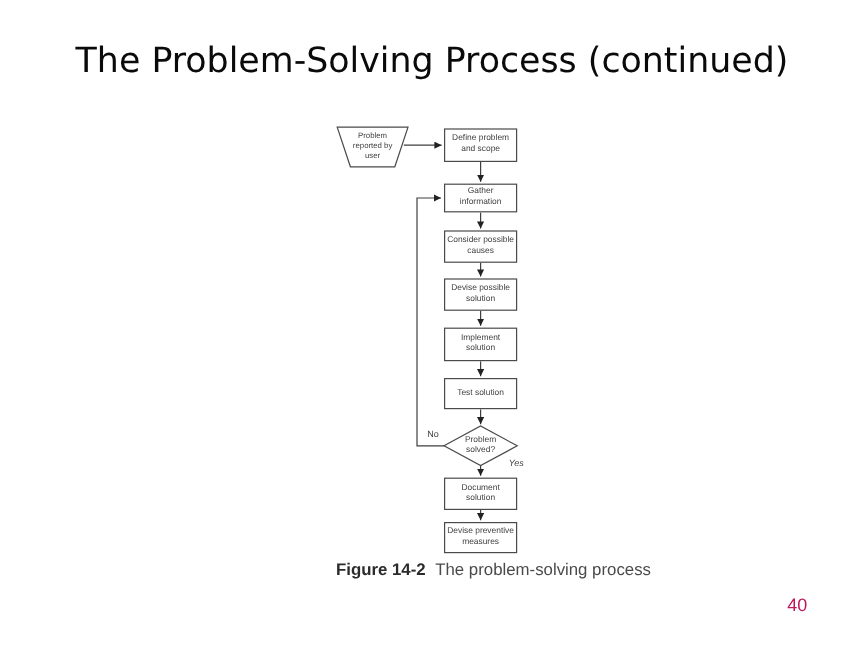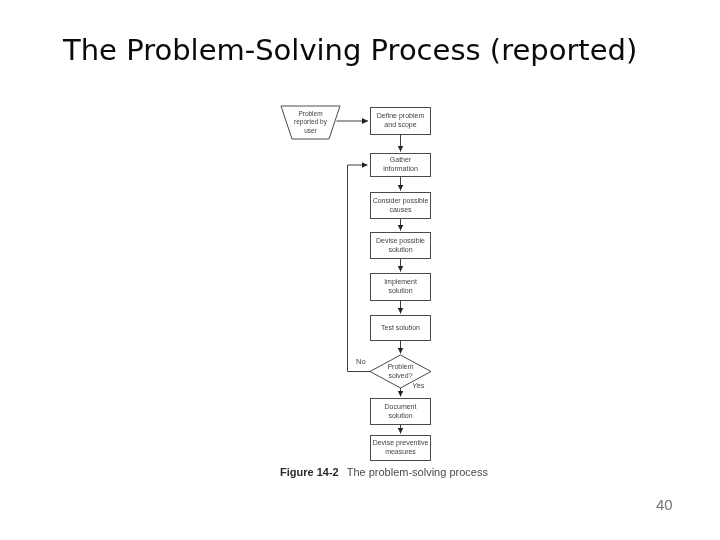--- a/index.html
+++ b/index.html
@@ -7,21 +7,21 @@
     width:720px; height:540px; background:#ffffff; overflow:hidden; position:relative;
     font-family:"Liberation Sans",sans-serif;
   }
   .slide-title {
     position:absolute; left:63px; top:36px;
     font-family:"DejaVu Sans",sans-serif; font-size:29px; line-height:1;
     color:#0a0a0a; white-space:nowrap;
   }
   .page-number {
     position:absolute; left:656px; top:496px;
-    font-size:15px; color:#737373;
+    font-size:15px; color:#be185d;
   }
   
   .fig { position:absolute; left:260px; top:95px; width:220px; height:390px; }
   .fig svg { position:absolute; left:0; top:0; }
   .node {
     position:absolute; box-sizing:border-box;
     display:flex; flex-direction:column; align-items:center; justify-content:center;
     text-align:center; font-size:7px; line-height:1.25; color:#3f3f3f;
   }
   .node .ln { display:block; white-space:nowrap; }
@@ -31,28 +31,28 @@
   .n-consider   { top:97px;  height:27px; }
   .n-devise     { top:137px; height:27px; }
   .n-implement  { top:178px; height:28px; }
   .n-test       { top:220px; height:26px; }
   .n-document   { top:303px; height:27px; }
   .n-preventive { top:340px; height:26px; }
   .trap-text    { left:21px;  top:11px;  width:59px; height:33px; font-size:6.5px; line-height:1.3; }
   .diamond-text { left:110px; top:261px; width:61px; height:31px; }
   .branch-label { position:absolute; font-size:7.5px; color:#3f3f3f; }
   .lbl-no  { left:96px;  top:262px; }
-  .lbl-yes { left:152px; top:286px;font-style:italic; }
-  .caption { position:absolute; left:20px; top:371px; font-size:11px; white-space:nowrap; color:#4a4a4a; }
+  .lbl-yes { left:164px; top:286px;font-style:italic; }
+  .caption { position:absolute; left:20px; top:371px; font-size:14px; white-space:nowrap; color:#4a4a4a; }
   .caption .cap-label { font-weight:bold; color:#2b2b2b; margin-right:8px; }
 </style>
 </head>
 <body>
 
-<div class="slide-title">The Problem-Solving Process (reported)</div>
+<div class="slide-title">The Problem-Solving Process (continued)</div>
 
 <div class="fig">
 
   <svg width="220" height="390" viewBox="0 0 220 390">
     <defs>
       <marker id="ar" markerWidth="6.5" markerHeight="7" refX="6" refY="3" orient="auto" markerUnits="userSpaceOnUse">
         <path d="M0,0 L6,3 L0,6 Z" fill="#222222"></path>
       </marker>
     </defs>
     <g stroke="#3f3f3f" stroke-width="1" fill="none">

